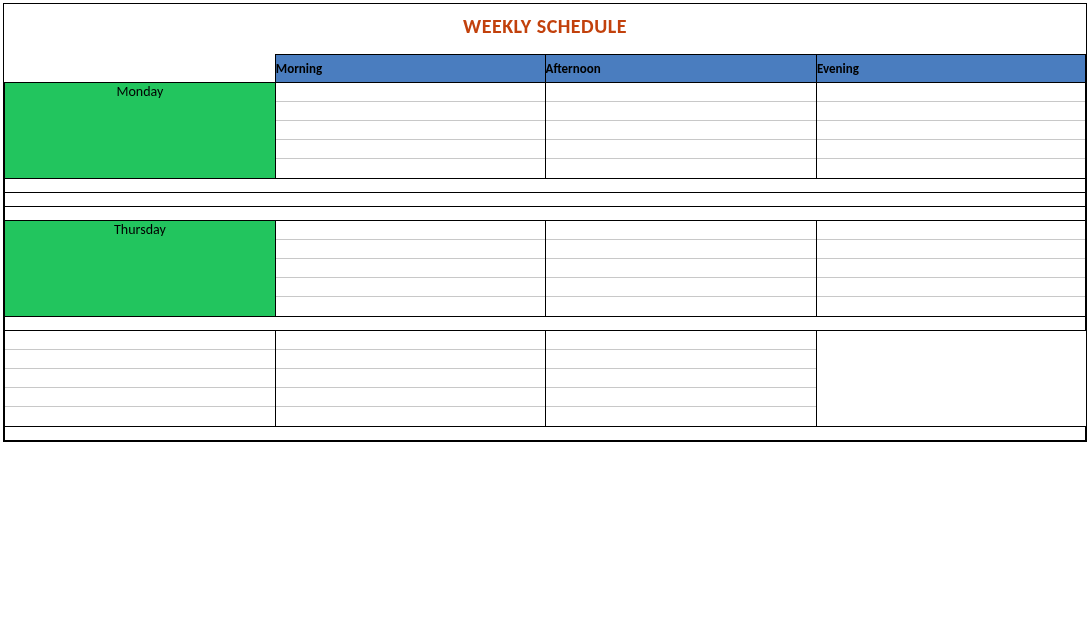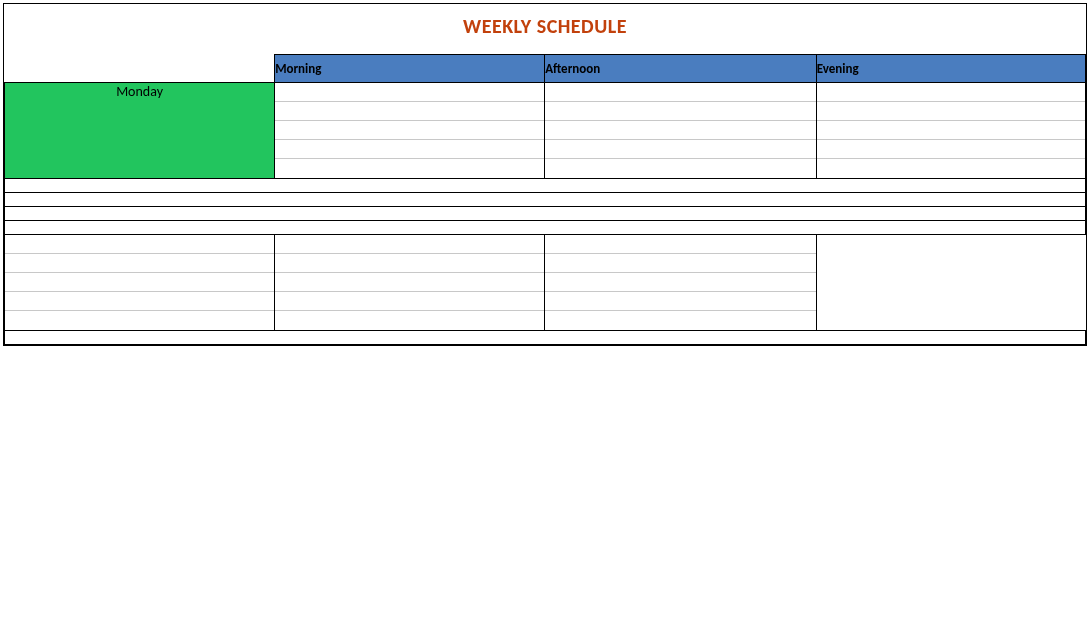--- a/index.html
+++ b/index.html
@@ -134,20 +134,44 @@
         <div class="grid-cell period-col"></div>
     </div>
 
     <div class="grid-row spacer-row">
       <div class="grid-cell day-col"></div>
         <div class="grid-cell period-col"></div>
         <div class="grid-cell period-col"></div>
         <div class="grid-cell period-col"></div>
     </div>
 
+    <div class="grid-row day-block-row">
+      <div class="grid-cell day-col day-label">Thursday</div>
+      <div class="grid-cell period-col lines-cell">
+        <div class="line"></div>
+          <div class="line"></div>
+          <div class="line"></div>
+          <div class="line"></div>
+          <div class="line"></div>
+      </div>
+      <div class="grid-cell period-col lines-cell">
+        <div class="line"></div>
+          <div class="line"></div>
+          <div class="line"></div>
+          <div class="line"></div>
+          <div class="line"></div>
+      </div>
+      <div class="grid-cell period-col lines-cell">
+        <div class="line"></div>
+          <div class="line"></div>
+          <div class="line"></div>
+          <div class="line"></div>
+          <div class="line"></div>
+      </div>
+    </div>
     <div class="grid-row spacer-row">
       <div class="grid-cell day-col"></div>
         <div class="grid-cell period-col"></div>
         <div class="grid-cell period-col"></div>
         <div class="grid-cell period-col"></div>
     </div>
 
     <div class="grid-row day-block-row">
       <div class="grid-cell period-col lines-cell">
         <div class="line"></div>

